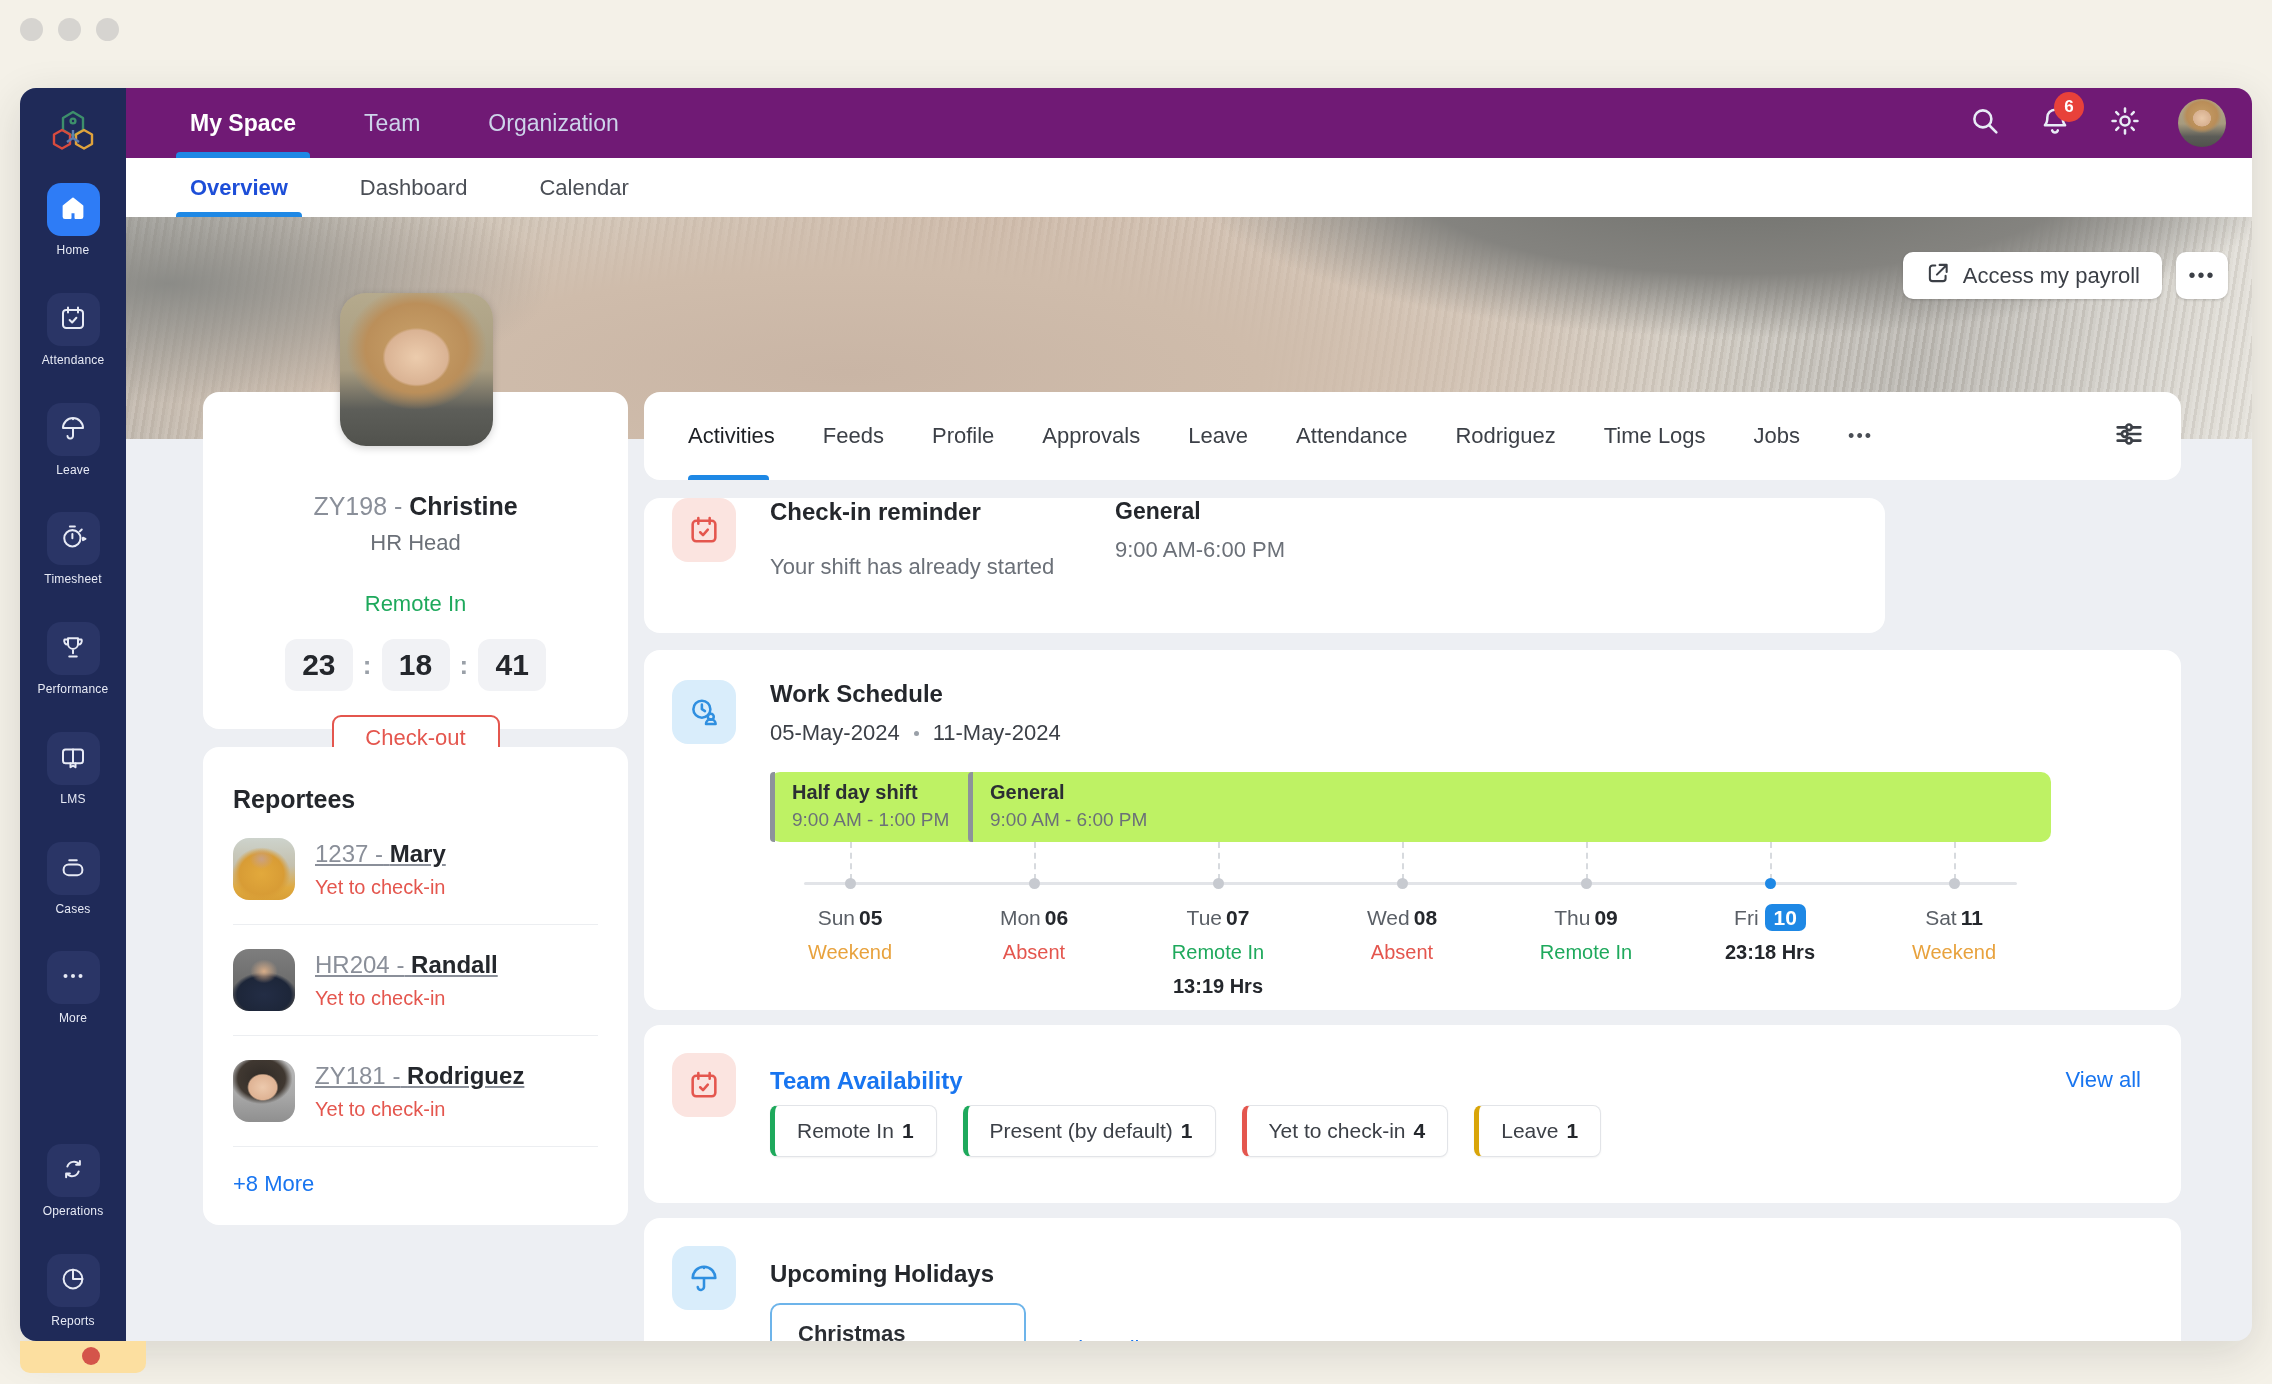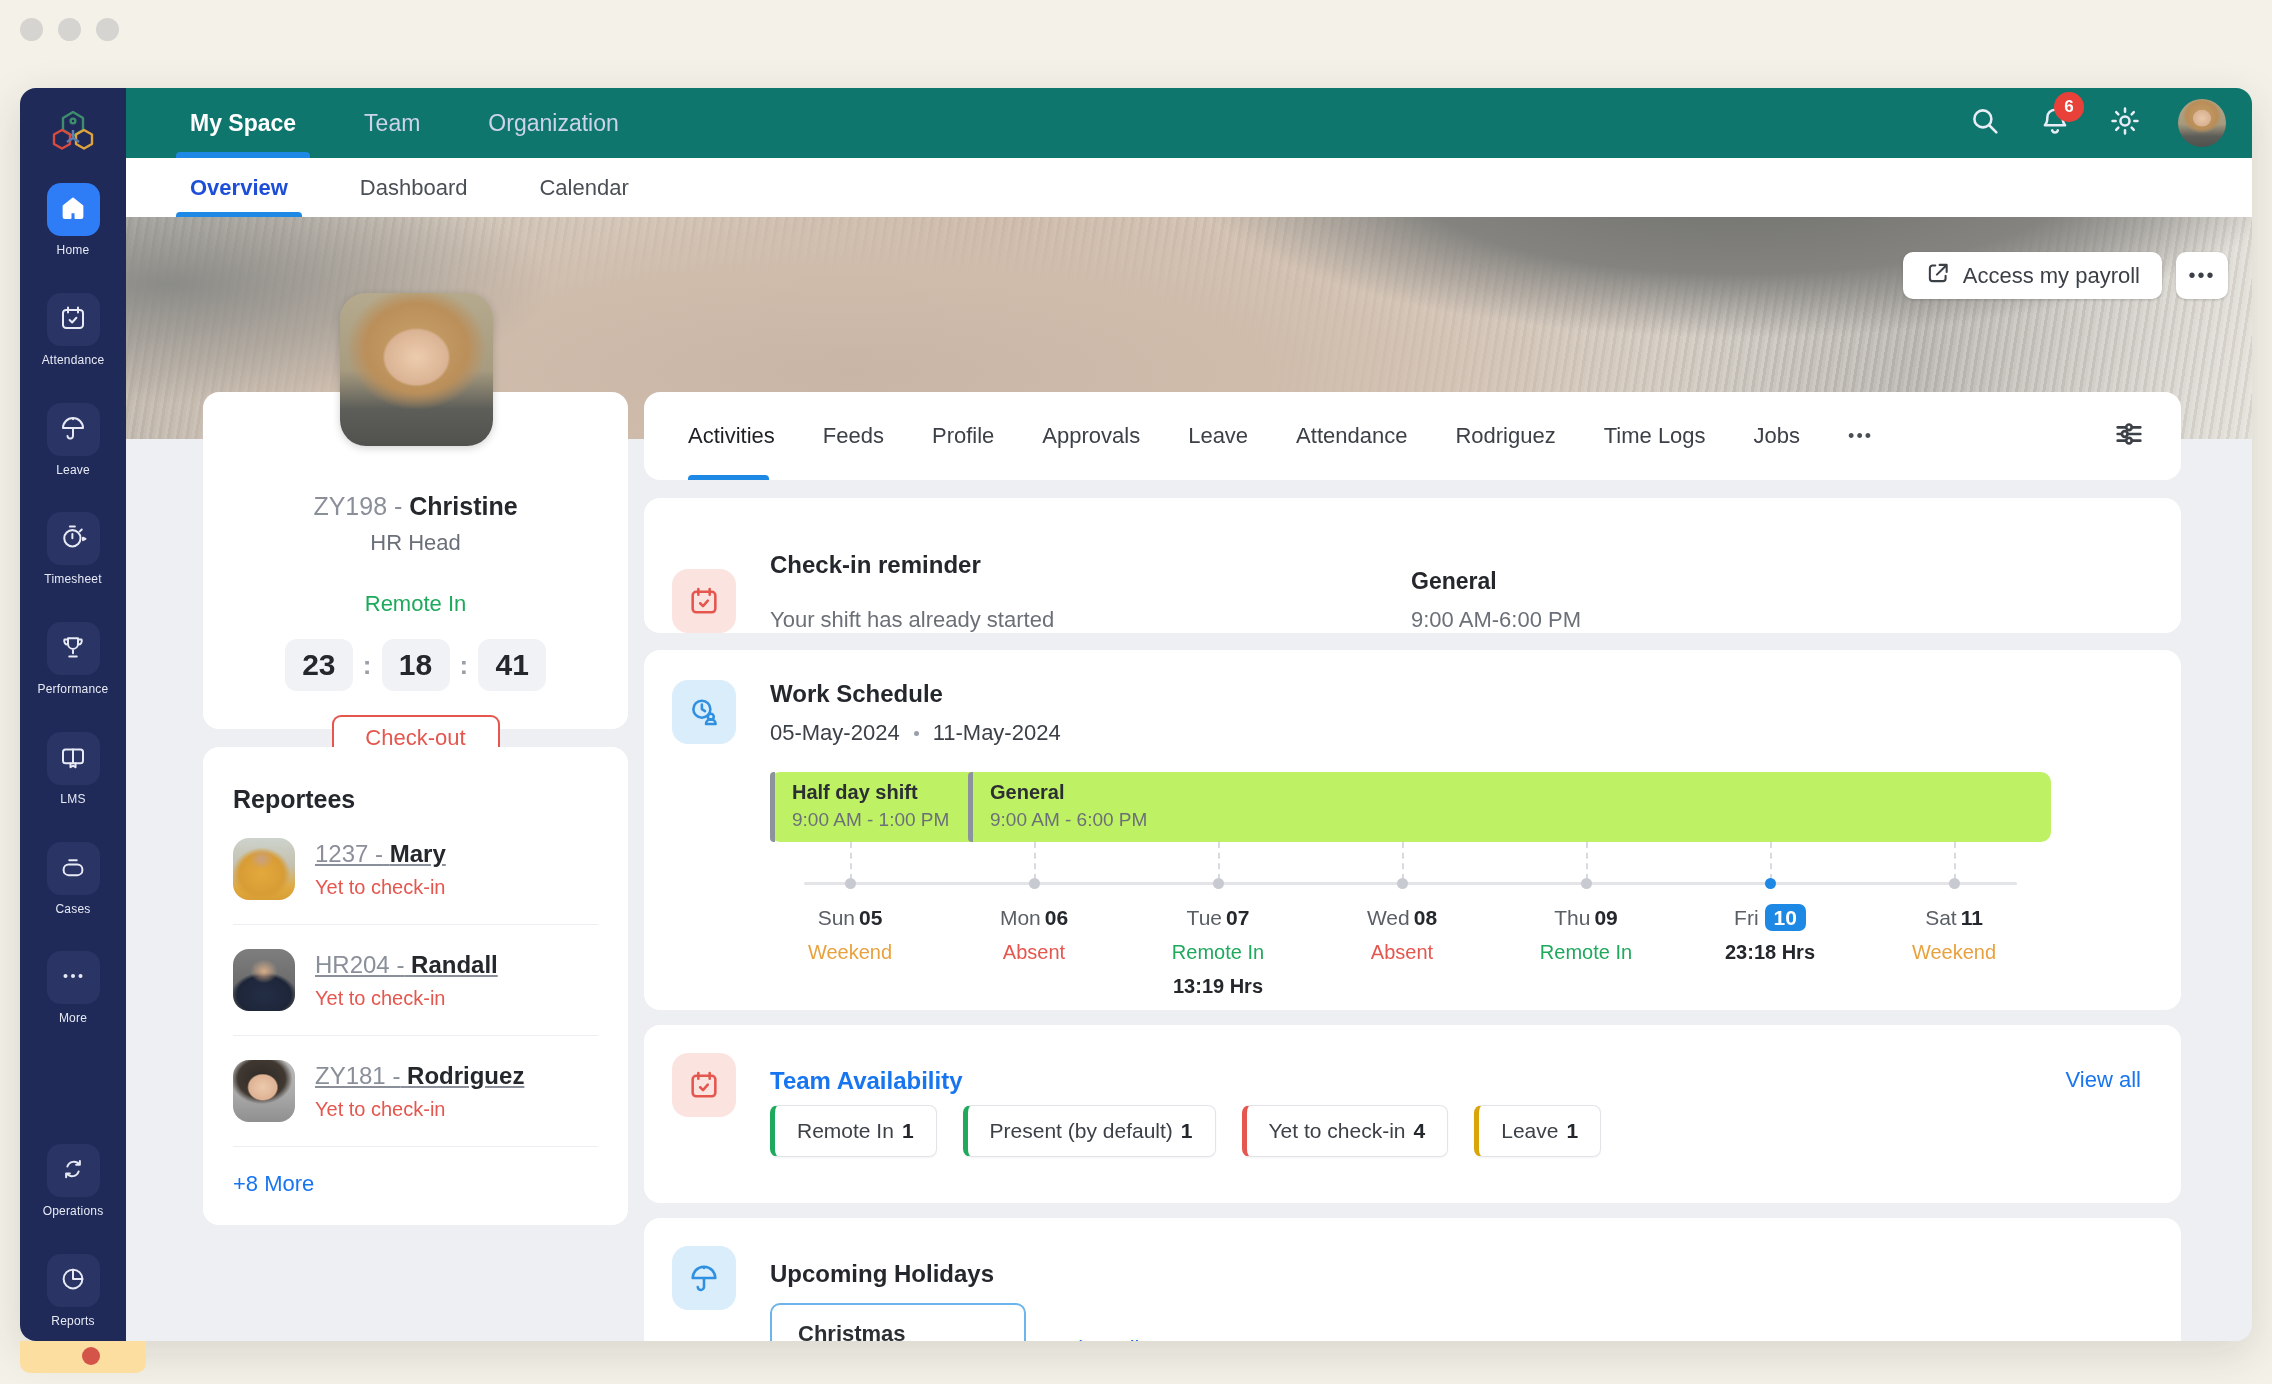--- a/index.html
+++ b/index.html
@@ -25,21 +25,21 @@
   .logo { position:absolute; top:18px; left:50%; transform:translateX(-50%); width:56px; height:56px; }
   .s-item { position:absolute; left:0; width:106px; text-align:center; }
   .s-tile { width:53px; height:53px; margin:0 auto; border-radius:14px; background:#2a3566;
     display:flex; align-items:center; justify-content:center; }
   .s-tile.active { background:#2e7cf6; }
   .s-label { display:block; margin-top:7px; font-size:12px; color:#e7eaf5; letter-spacing:.2px; }
   .s-tile svg { stroke:#e7eaf5; fill:none; stroke-width:1.6; stroke-linecap:round; stroke-linejoin:round; }
   .s-tile.active svg { stroke:#fff; fill:#fff; }
 
   
-  .topbar { position:absolute; left:106px; right:0; top:0; height:70px; background:#0f766e; z-index:25;
+  .topbar { position:absolute; left:106px; right:0; top:0; height:70px; background:#701a75; z-index:25;
     display:flex; align-items:center; }
   .topnav { display:flex; height:100%; margin-left:62px; }
   .topnav-tab { position:relative; display:flex; align-items:center; padding:0 2px; margin-right:64px;
     color:#cdd4ea; font-size:23px; cursor:pointer; }
   .topnav-tab.active { color:#fff; font-weight:700; }
   .topnav-tab.active::after { content:""; position:absolute; left:-12px; right:-12px; bottom:0;
     height:6px; border-radius:4px 4px 0 0; background:#1e88e5; }
   .top-icons { margin-left:auto; display:flex; align-items:center; gap:36px; padding-right:26px; }
   .top-icons svg { stroke:#e8ecf6; fill:none; stroke-width:1.8; stroke-linecap:round; stroke-linejoin:round; }
   .bell-wrap { position:relative; }
@@ -132,21 +132,21 @@
   .filter-icon { margin-left:auto; cursor:pointer; }
   .filter-icon svg { stroke:#3c4047; fill:none; stroke-width:2; stroke-linecap:round; }
 
   .icon-tile { width:64px; height:64px; border-radius:16px; display:flex; align-items:center; justify-content:center; flex:0 0 auto; }
   .tile-pink { background:#fbe4e0; }
   .tile-blue { background:#d9edfb; }
   .icon-tile svg { fill:none; stroke-width:1.8; stroke-linecap:round; stroke-linejoin:round; }
   .tile-pink svg { stroke:#e4564e; }
   .tile-blue svg { stroke:#2f8fe0; }
 
-  .checkin-card { left:624px; top:410px; width:1537px; height:135px; display:flex; align-items:flex-end; padding:0 40px 0 28px; }
+  .checkin-card { left:624px; top:410px; width:1241px; height:135px; display:flex; align-items:flex-start; padding:0 40px 0 28px; }
   .ci-text { margin-left:34px; }
   .ci-title { font-size:24px; font-weight:700; color:#24272c; }
   .ci-sub { margin-top:28px; font-size:22px; color:#6b7078; }
   .ci-right { margin-left:auto; margin-right:560px; }
   .ci-shift { font-size:23px; font-weight:700; color:#24272c; }
   .ci-time { margin-top:12px; font-size:22px; color:#6b7078; }
 
   .schedule-card { left:624px; top:562px; width:1537px; height:360px; padding:30px 0 0 28px; }
   .sc-head { display:flex; }
   .sc-text { margin-left:34px; }

